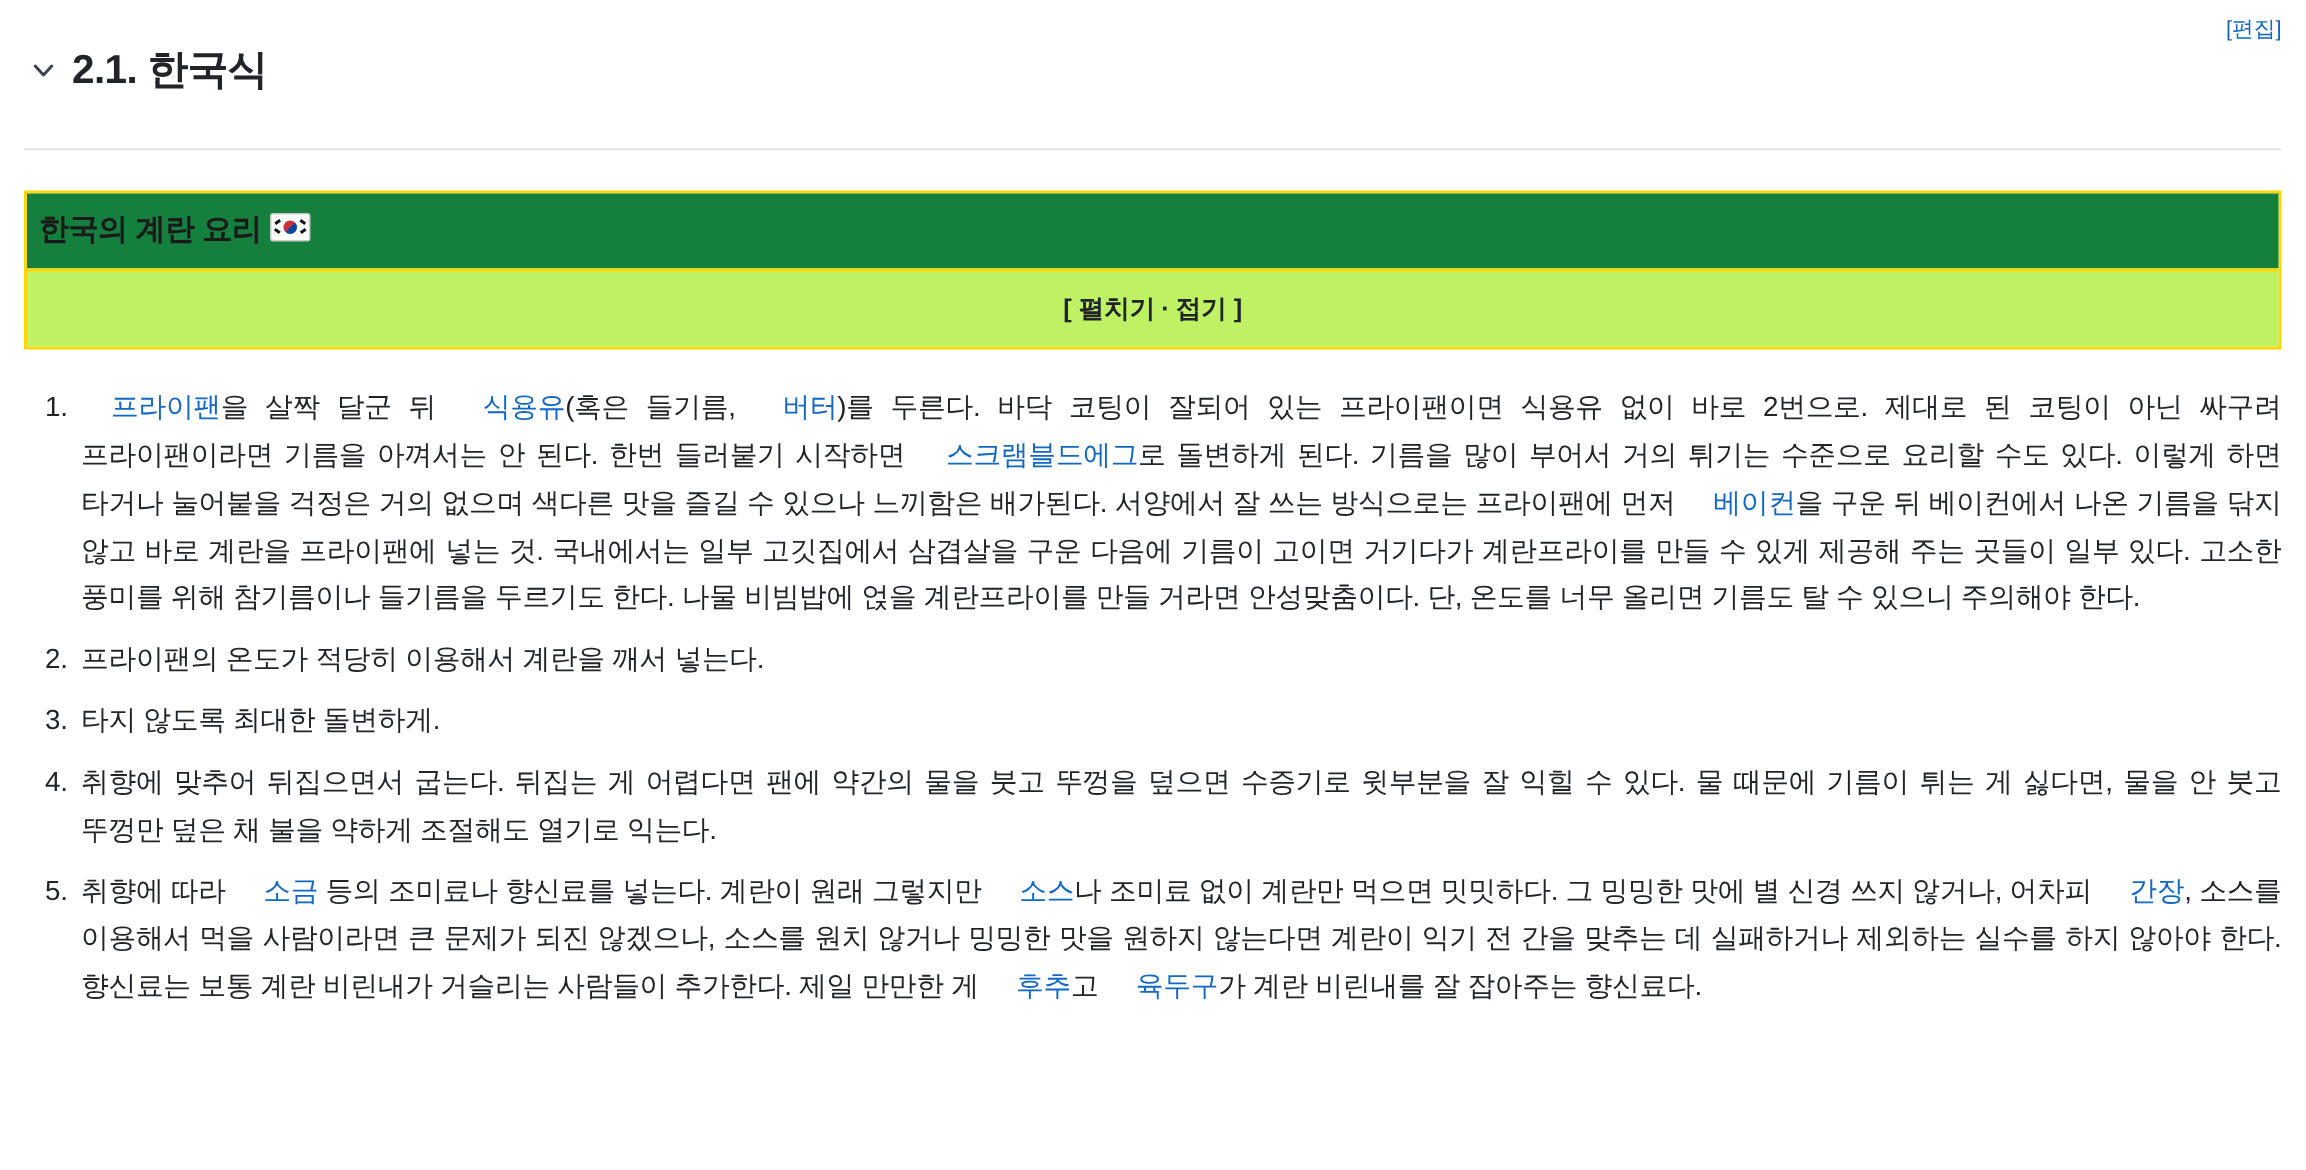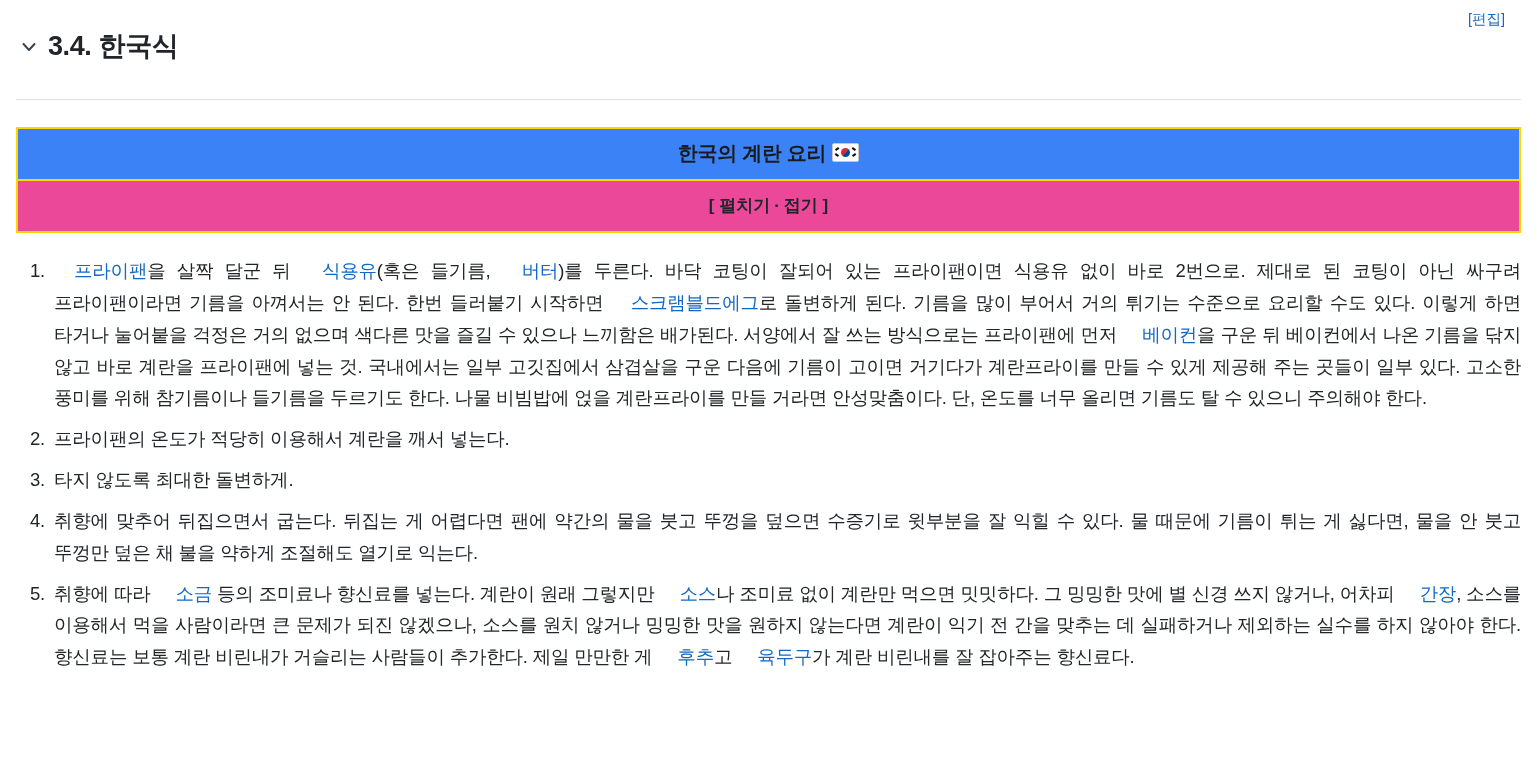--- a/index.html
+++ b/index.html
@@ -42,37 +42,36 @@
   .section-title {
     font-size: 27px;
     font-weight: bold;
     letter-spacing: -0.4px;
     line-height: 1.2;
     color: #212529;
     margin-left: 6px;
   }
   .edit-link {
     position: absolute;
-    right: 16px;
+    right: 0;
     top: 10px;
     font-size: 14.5px;
     color: #1268c3;
     text-decoration: none;
     cursor: pointer;
   }
 
   
   .framebox {
     margin: 27px 0 0 0;
     border: 2px solid #ffd700;
     box-sizing: border-box;
   }
   .framebox-title {
-    background: #3b82f6;
-    text-align: center;
+    background: #15803d;
     font-size: 20px;
     font-weight: bold;
     color: #1a1a1a;
     padding: 12px 8px 13px 8px;
     letter-spacing: -0.3px;
     line-height: 1.25;
   }
   .flag {
     display: inline-block;
     width: 25px;
@@ -100,21 +99,21 @@
     width: 4px;
     height: 1.5px;
     background: #111;
   }
   .flag .b1 { left: 2px; top: 4px; transform: rotate(-35deg); }
   .flag .b2 { left: 2px; top: 10px; transform: rotate(35deg); }
   .flag .b3 { right: 2px; top: 4px; transform: rotate(35deg); }
   .flag .b4 { right: 2px; top: 10px; transform: rotate(-35deg); }
 
   .framebox-toggle {
-    background: #ec4899;
+    background: #bef264;
     border-top: 2px solid #ffd700;
     text-align: center;
     font-size: 17px;
     font-weight: bold;
     color: #212529;
     padding: 13px 8px 14px 8px;
   }
   .framebox-toggle .tg-link {
     color: #212529;
     text-decoration: none;
@@ -150,21 +149,21 @@
 <body>
 
 <div class="page">
 
   <div class="section-head">
     <span class="chev">
       <svg width="18" height="18" viewBox="0 0 18 18" aria-hidden="true">
         <path d="M3.5 6 L9 12 L14.5 6" fill="none" stroke="#3d4451" stroke-width="2" stroke-linecap="round" stroke-linejoin="round"></path>
       </svg>
     </span>
-    <h2 class="section-title">3.4. 한국식</h2>
+    <h2 class="section-title">2.1. 한국식</h2>
     <a class="edit-link">[편집]</a>
   </div>
 
   <div class="framebox">
     <div class="framebox-title">
       <span>한국의 계란 요리</span><span class="flag"><span class="taegeuk"></span><span class="bar b1"></span><span class="bar b2"></span><span class="bar b3"></span><span class="bar b4"></span></span>
     </div>
     <div class="framebox-toggle">
       <span>[</span>
       <a class="tg-link">펼치기</a><span class="sep">·</span><a class="tg-link">접기</a>

